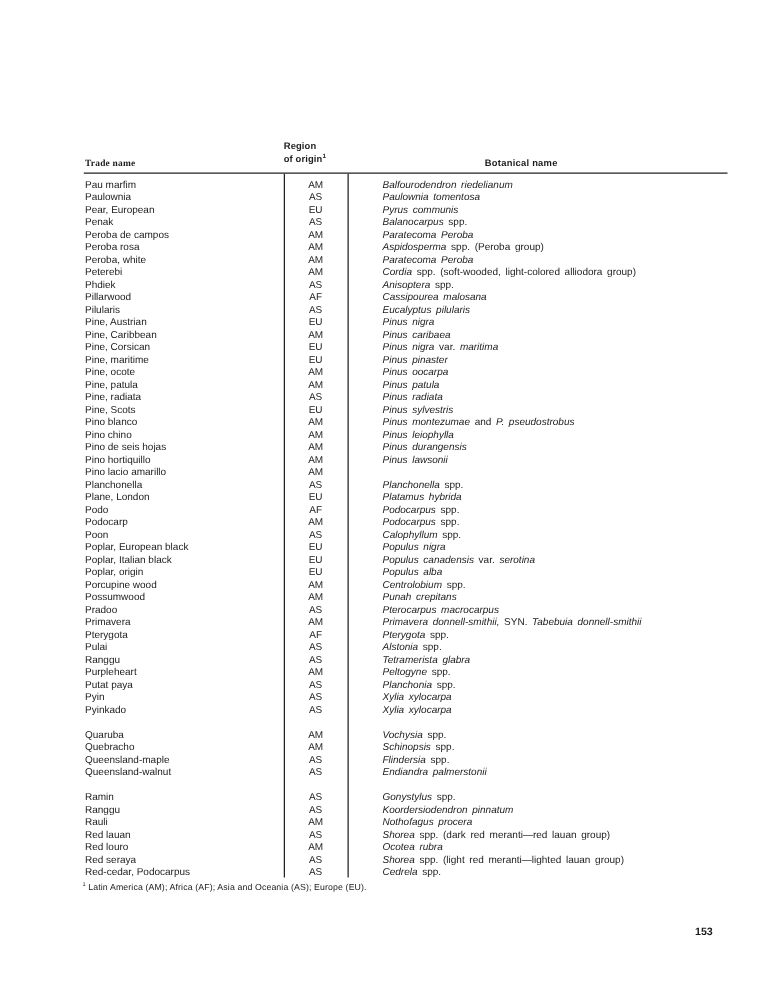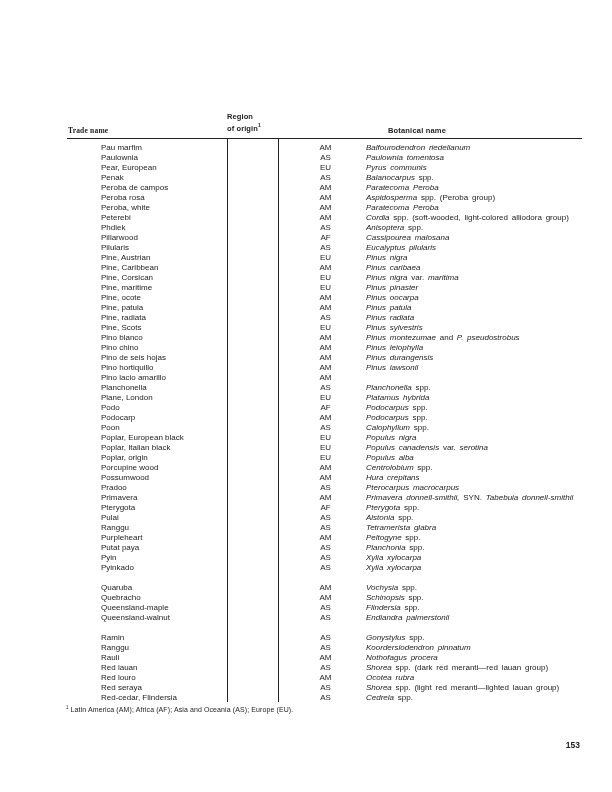--- a/index.html
+++ b/index.html
@@ -14,32 +14,32 @@
          font-size:7.5px;font-weight:bold;letter-spacing:.2px;}
   sup{font-size:5px;vertical-align:super;}
 
   
   .rule-h{position:absolute;left:67px;top:137.5px;width:515px;height:1.6px;background:#222;}
   .rule-v{position:absolute;top:139px;width:1px;height:563px;background:#222;}
   .v1{left:227px;} .v2{left:278px;}
 
   
   .rows{position:absolute;left:68px;top:143px;width:514px;}
-  .section{margin-bottom:10px;margin-left:33px;}
+  .section{margin-bottom:10px;}
   .row{display:flex;height:10px;}
   .c-trade{width:159px;font-size:8px;line-height:10px;white-space:nowrap;}
-  .c-region{width:51px;text-align:center;font-size:8px;line-height:10px;padding-left:40px;}
-  .c-bot{flex:1;padding-left:15px;font-size:8px;line-height:10px;white-space:nowrap;word-spacing:1.5px;}
+  .c-region{width:51px;text-align:center;font-size:8px;line-height:10px;}
+  .c-bot{flex:1;padding-left:28px;font-size:8px;line-height:10px;white-space:nowrap;word-spacing:1.5px;}
   .it{font-style:italic;} .rm{font-style:normal;}
 
   
   .footnote{position:absolute;left:66px;top:705px;font-size:7px;letter-spacing:.1px;}
   .footnote sup{font-size:4.5px;}
   .footnote .fn-text{margin-left:2px;}
-  .pageno{position:absolute;left:556px;top:740px;width:24px;text-align:right;
+  .pageno{position:absolute;left:556px;top:740px;width:24px;text-align:left;
           font-size:8.5px;font-weight:bold;}
 </style>
 </head>
 <body>
 
 <div class="page">
 
   <div class="h-trade">Trade name</div>
 
   <div class="h-region">
@@ -215,21 +215,21 @@
           <div class="c-bot"><span class="it">Populus</span> <span class="it">alba</span></div>
         </div>
         <div class="row">
           <div class="c-trade">Porcupine wood</div>
           <div class="c-region">AM</div>
           <div class="c-bot"><span class="it">Centrolobium</span> <span class="rm">spp.</span></div>
         </div>
         <div class="row">
           <div class="c-trade">Possumwood</div>
           <div class="c-region">AM</div>
-          <div class="c-bot"><span class="it">Hura</span> <span class="it">crepitans</span></div>
+          <div class="c-bot"><span class="it">Punah</span> <span class="it">crepitans</span></div>
         </div>
         <div class="row">
           <div class="c-trade">Pradoo</div>
           <div class="c-region">AS</div>
           <div class="c-bot"><span class="it">Pterocarpus</span> <span class="it">macrocarpus</span></div>
         </div>
         <div class="row">
           <div class="c-trade">Primavera</div>
           <div class="c-region">AM</div>
           <div class="c-bot"><span class="it">Primavera</span> <span class="it">donnell-smithii,</span> <span class="rm">SYN.</span> <span class="it">Tabebuia</span> <span class="it">donnell-smithii</span></div>
@@ -317,21 +317,21 @@
           <div class="c-trade">Red louro</div>
           <div class="c-region">AM</div>
           <div class="c-bot"><span class="it">Ocotea</span> <span class="it">rubra</span></div>
         </div>
         <div class="row">
           <div class="c-trade">Red seraya</div>
           <div class="c-region">AS</div>
           <div class="c-bot"><span class="it">Shorea</span> <span class="rm">spp.</span> <span class="rm">(light</span> <span class="rm">red</span> <span class="rm">meranti—lighted</span> <span class="rm">lauan</span> <span class="rm">group)</span></div>
         </div>
         <div class="row">
-          <div class="c-trade">Red-cedar, Flindersia</div>
+          <div class="c-trade">Red-cedar, Podocarpus</div>
           <div class="c-region">AS</div>
           <div class="c-bot"><span class="it">Cedrela</span> <span class="rm">spp.</span></div>
         </div>
       </div>
     </div>
 
   <div class="footnote"><sup>1</sup><span class="fn-text">Latin America (AM); Africa (AF); Asia and Oceania (AS); Europe (EU).</span></div>
 
   <div class="pageno">153</div>
 

